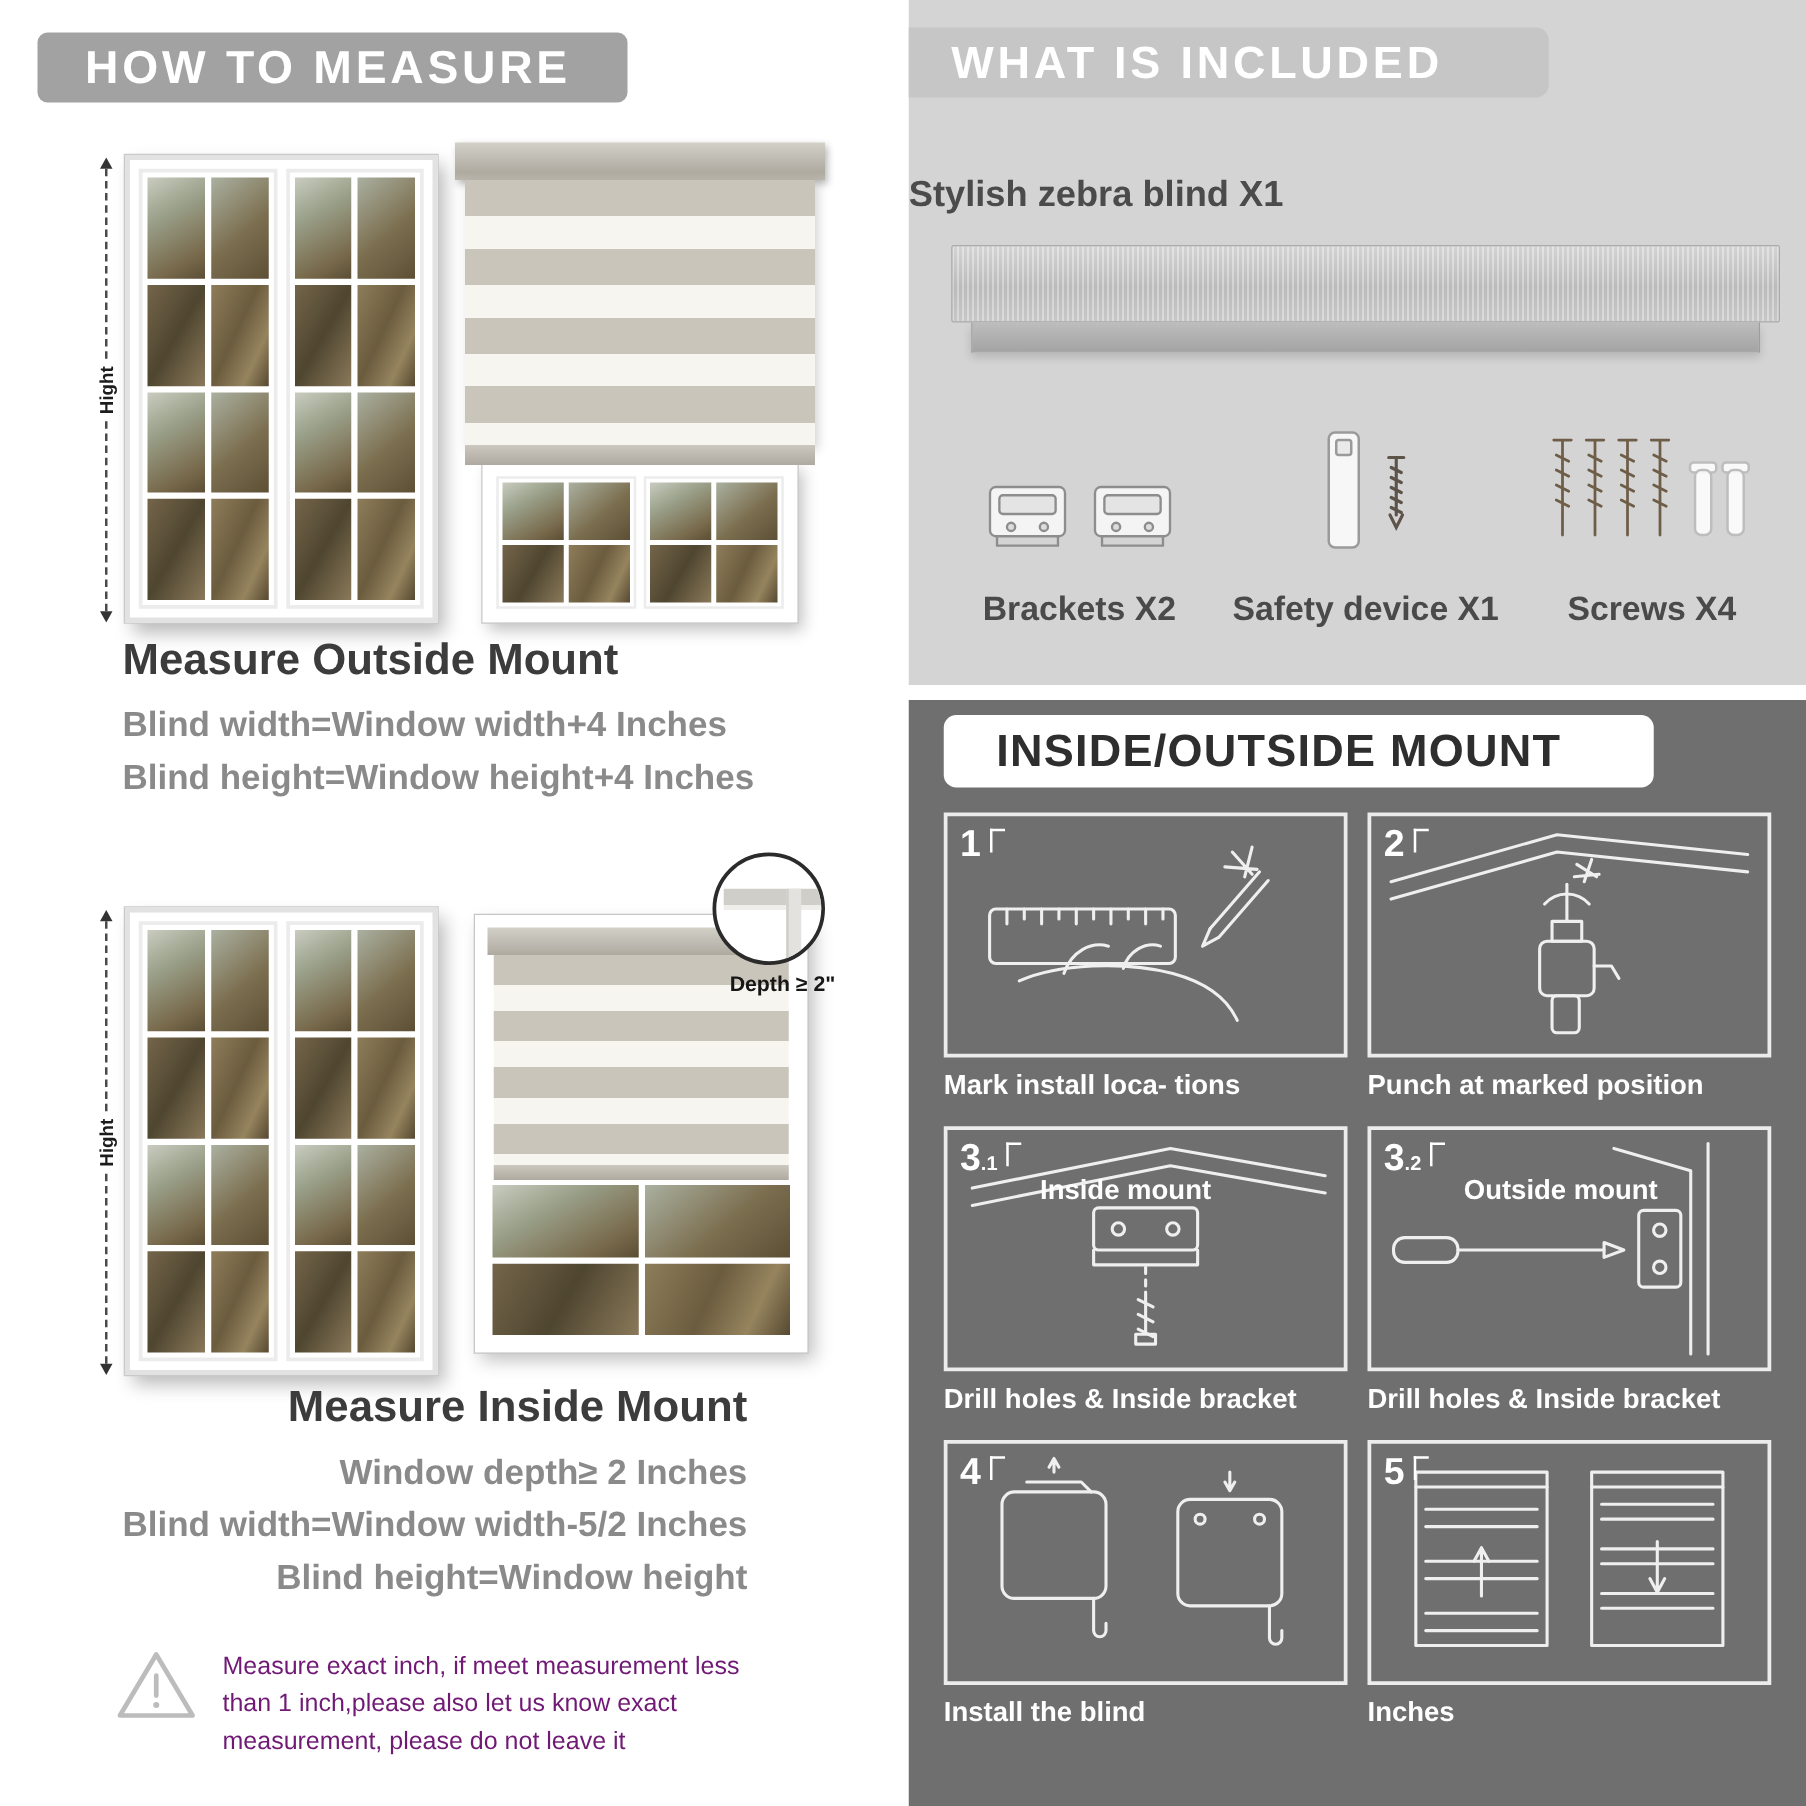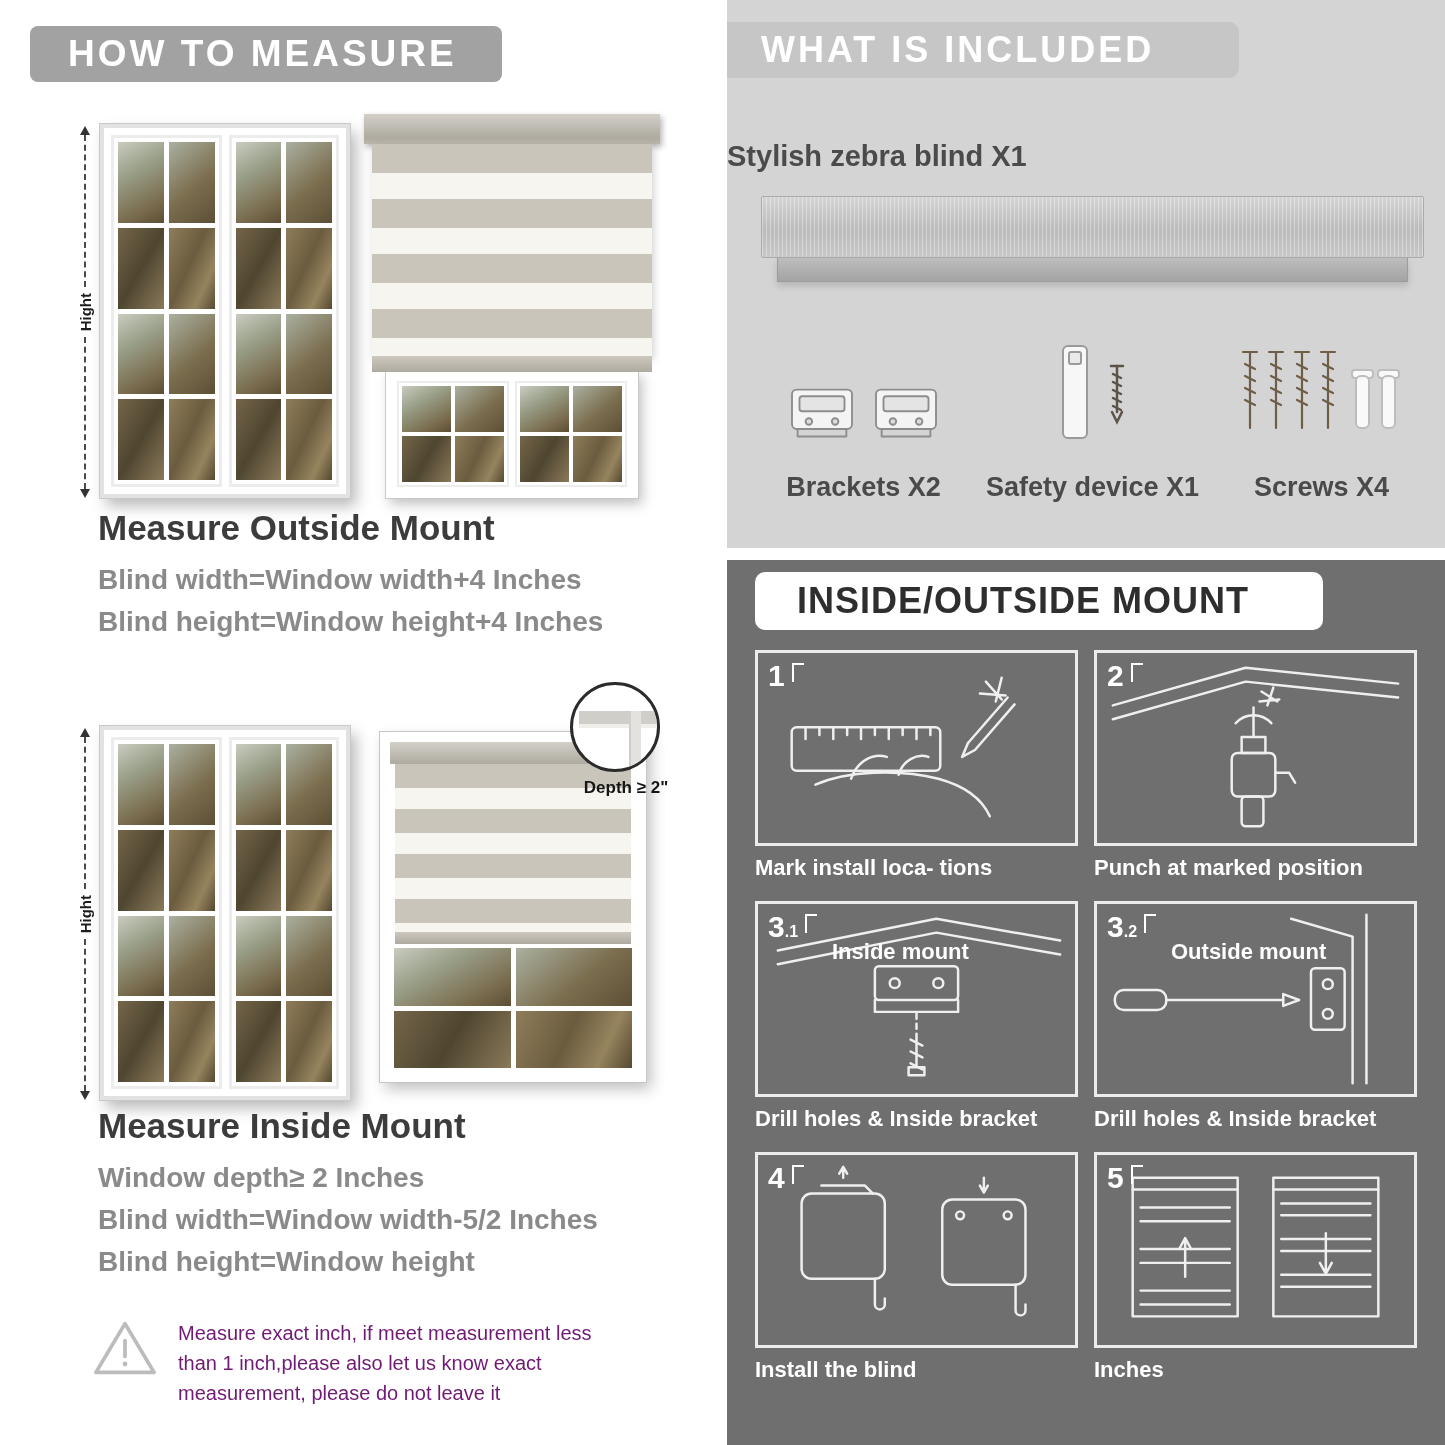--- a/index.html
+++ b/index.html
@@ -86,21 +86,21 @@
     border:3px solid #2b2b2b; border-radius:50%; background:#fff; overflow:hidden; z-index:3;
   }
   .dc-h { position:absolute; left:6px; right:-4px; top:26px; height:13px; background:#cfcec9; box-shadow:0 4px 0 #efeeea; }
   .dc-v { position:absolute; right:16px; top:26px; width:12px; bottom:-2px; background:#e3e2de; box-shadow:inset 2px 0 0 #cfcec9; }
   .depth-label { position:absolute; left:498px; top:90px; width:140px; text-align:center; font-size:17px; font-weight:bold; color:#161616; }
 
   .measure-text { position:absolute; left:98px; }
   .measure-text h2 { margin:0 0 16px 0; font-size:35px; color:#3c3c3c; font-weight:bold; }
   .measure-text p { margin:10px 0; font-size:28px; color:#8a8a8a; font-weight:bold; }
   .outside-text { top:508px; }
-  .inside-text { top:1106px; }
+  .inside-text { top:1106px;text-align:right; }
 
   .warning { position:absolute; left:92px; top:1318px; width:545px; display:flex; gap:20px; align-items:flex-start; }
   .warn-text { width:445px; font-size:20px; color:#701a75; line-height:1.5; }
 
   
   .right-col { position:absolute; left:727px; top:0; width:718px; height:1445px; }
 
   .included { position:absolute; left:0; top:0; width:718px; height:548px; background:#d4d4d4;padding-left:13px; }
   .inc-banner {
     position:absolute; left:0; top:22px; width:512px; height:56px;

